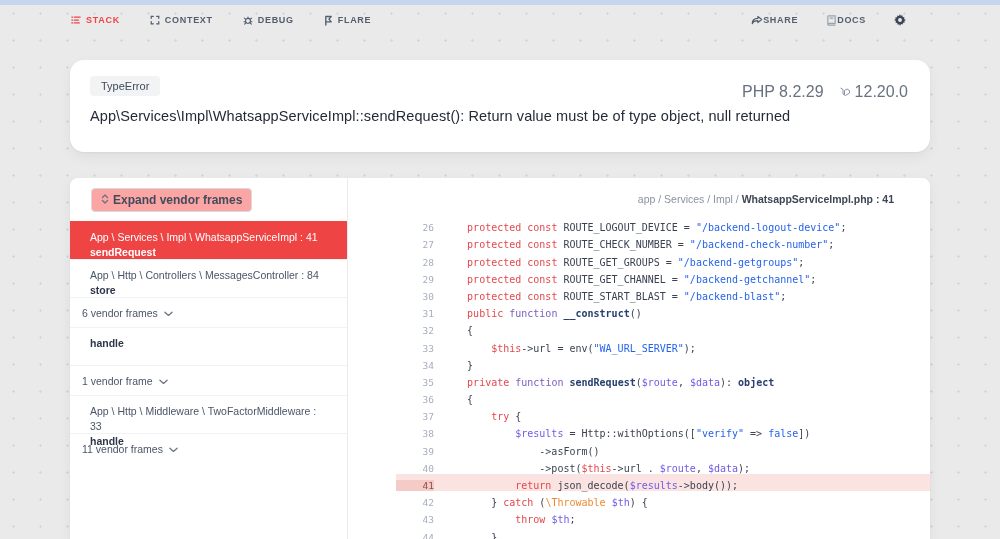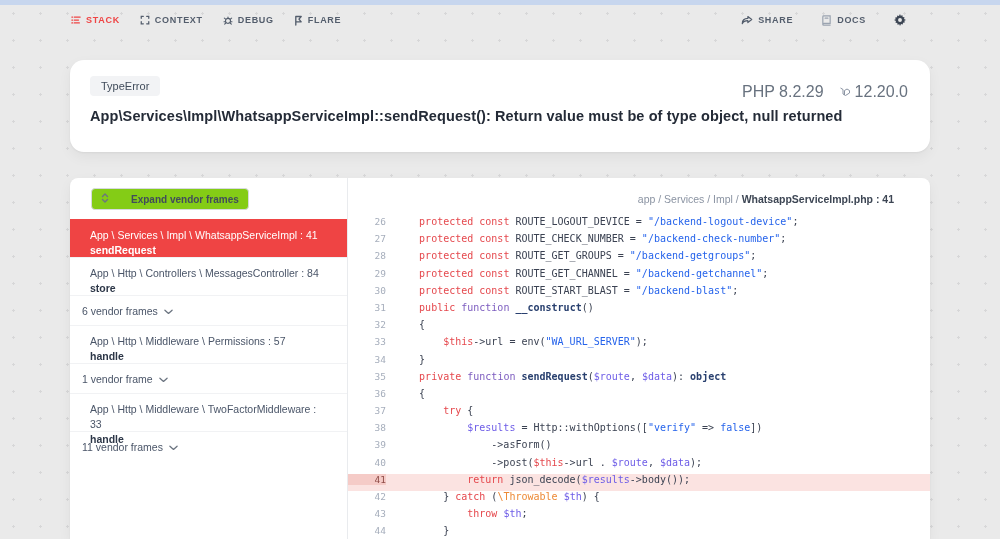--- a/index.html
+++ b/index.html
@@ -7,60 +7,60 @@
   body {
     font-family:"Liberation Sans",sans-serif;
     background-color:#eaeaea;
     background-image:radial-gradient(circle,#d7d7d8 1.2px,transparent 1.4px);
     background-size:27px 27px;
     color:#3b4252;
   }
   .top-strip { height:5px; background:#c7d6ee; }
   
   .nav { height:30px; display:flex; align-items:center; padding:0 94px 0 71px; }
-  .nav-tabs { display:flex; align-items:center; gap:20px; flex:1; }
+  .nav-tabs { display:flex; align-items:center; gap:30px; flex:1; }
   .tab { display:inline-flex; align-items:center; gap:5px; font-size:9px; font-weight:bold;
          letter-spacing:.7px; color:#535d6c; cursor:pointer; }
   .tab.active { color:#ef4444; }
   .tab-icon svg, .action-icon svg { display:block; }
   .nav-actions { display:flex; align-items:center; gap:28px; }
-  .action { display:inline-flex; align-items:center; gap:5px; font-size:9px; font-weight:bold;
+  .action { display:inline-flex; align-items:center; font-size:9px; font-weight:bold;
             letter-spacing:.7px; color:#535d6c; cursor:pointer; }
   .gear { color:#3d4654; cursor:pointer; display:flex; align-items:center; }
   
   .error-card { position:relative; margin:25px 70px 0; height:92px; background:#fff;
     border-radius:14px; padding:16px 20px; box-shadow:0 1px 2px rgba(0,0,0,.05),0 5px 14px rgba(0,0,0,.05); }
   .badge { display:inline-block; background:#f2f3f5; color:#414c5b; font-size:11px;
            padding:4px 11px; border-radius:4px; }
-  .error-title { margin-top:12px; font-size:14.5px; font-weight:bold; color:#242b37; letter-spacing:.1px; }
+  .error-title { margin-top:12px; font-size:14.5px; font-weight:normal; color:#242b37; letter-spacing:.1px; }
   .error-meta { position:absolute; right:22px; top:23px; display:flex; align-items:center; gap:15px;
                 font-size:16px; color:#68727f; }
   .meta-item { display:inline-flex; align-items:center; gap:4px; }
   
   .main-card { margin:26px 70px 0; height:361px; background:#fff; border-radius:8px 8px 0 0;
     display:flex; overflow:hidden; box-shadow:0 1px 2px rgba(0,0,0,.05),0 5px 14px rgba(0,0,0,.05); }
   .left-panel { width:278px; flex-shrink:0; border-right:1px solid #e9ebee; }
   .expand-row { padding:10px 0 9px 21px; }
-  .expand-btn { display:inline-flex; align-items:center; gap:22px; background:#84cc16;
-    border:1px solid #d6dade; border-radius:4px; padding:4px 9px; font-size:10px; font-weight:bold;
+  .expand-btn { display:inline-flex; align-items:center; gap:4px; background:#fca5a5;
+    border:1px solid #d6dade; border-radius:4px; padding:4px 9px; font-size:12px; font-weight:bold;
     color:#414c5b; cursor:pointer; font-family:inherit; }
   .frame { height:38px; padding:8px 20px 0; border-top:1px solid #f1f2f4; cursor:pointer; }
   .frame-path { font-size:10.5px; line-height:15px; color:#4a5568; }
   .frame-method { font-size:10.5px; line-height:15px; font-weight:bold; color:#2d3748; }
   .frame.active { background:#ef4444; border-top-color:#ef4444; }
   .frame.active .frame-path, .frame.active .frame-method { color:#fff; }
   .vendor-row { height:30px; padding:0 12px; display:flex; align-items:center; gap:6px;
     border-top:1px solid #f1f2f4; font-size:10.5px; color:#4a5568; cursor:pointer; }
   .vendor-row svg { margin-top:1px; }
   
   .right-panel { flex:1; overflow:hidden; }
   .breadcrumb { text-align:right; padding:15px 36px 0 0; font-size:10.5px; color:#8a93a2; }
   .breadcrumb .crumb-file { font-weight:bold; color:#3d4654; }
   .code { margin-top:11px; font-family:"DejaVu Sans Mono","Liberation Mono",monospace; font-size:10px; }
-  .code-line { display:flex; align-items:flex-start; height:17.2px; }
+  .code-line { display:flex; align-items:flex-end; height:17.2px;margin-left:48px; }
   .code-line .ln { width:38px; flex-shrink:0; text-align:right; font-size:9.5px; color:#a6aebc; }
   .code-line .src { white-space:pre; padding-left:9px; color:#3b4252; }
   .code-line.hl { background:#fbe3e1; }
   .code-line.hl .ln { background:#f5cbc7; color:#8f4c48; }
   .k { color:#e5484d; }          
   .f { color:#7c5cbf; }          
   .n { color:#29406f; font-weight:bold; } 
   .s { color:#2563eb; }          
   .v { color:#6d5ce7; }          
   .c { color:#ed8936; }          
@@ -168,21 +168,20 @@
           <div class="frame-path">App \ Http \ Controllers \ MessagesController : 84</div>
           <div class="frame-method">store</div>
         </div>
         <div class="vendor-row">
           <span>6 vendor frames</span>
           <span><svg width="9" height="6" viewBox="0 0 10 6" stroke="#6b7480" stroke-width="1.4" fill="none" stroke-linecap="round" stroke-linejoin="round">
               <path d="M1 1l4 3.6L9 1"></path>
             </svg></span>
         </div>
         <div class="frame">
-          <div class="frame-path">App \ Http \ Middleware \ Permissions : 57</div>
           <div class="frame-method">handle</div>
         </div>
         <div class="vendor-row">
           <span>1 vendor frame</span>
           <span><svg width="9" height="6" viewBox="0 0 10 6" stroke="#6b7480" stroke-width="1.4" fill="none" stroke-linecap="round" stroke-linejoin="round">
               <path d="M1 1l4 3.6L9 1"></path>
             </svg></span>
         </div>
         <div class="frame">
           <div class="frame-path">App \ Http \ Middleware \ TwoFactorMiddleware : 33</div>

